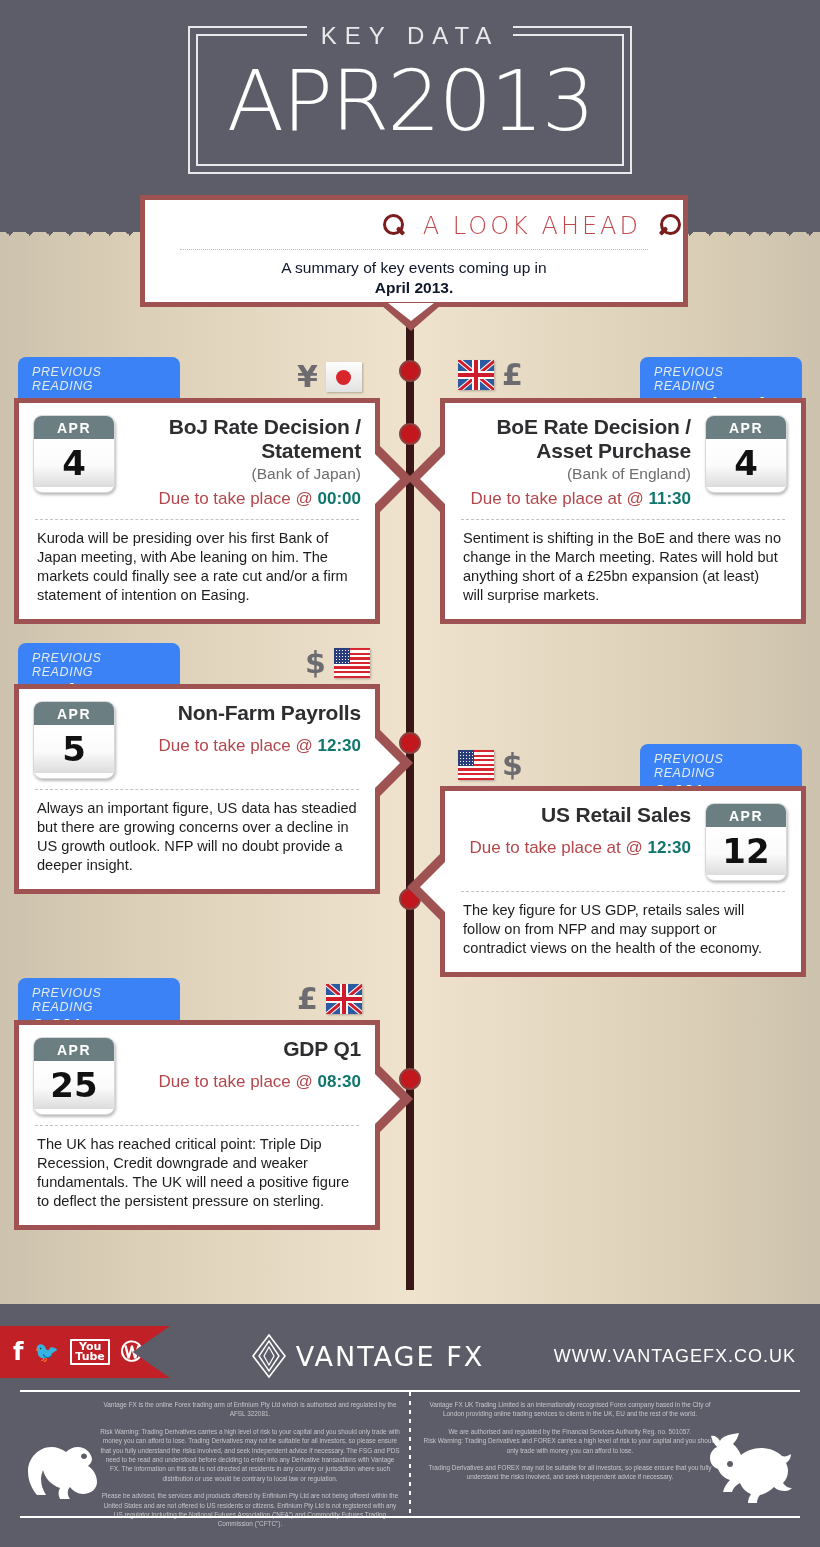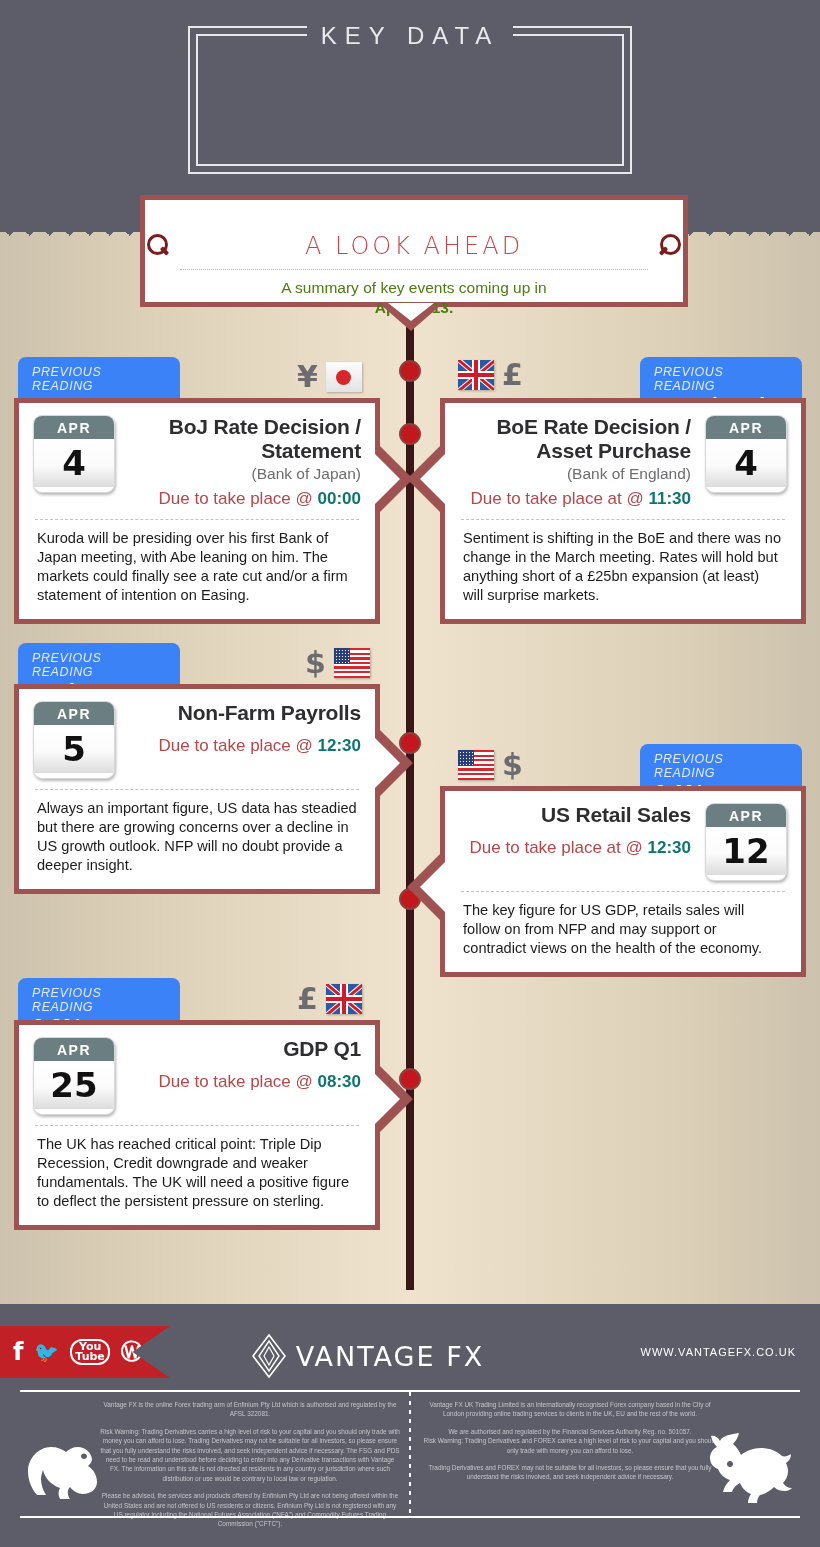--- a/index.html
+++ b/index.html
@@ -67,42 +67,42 @@
   .tl-dot.d4 { top: 888px; }
   .tl-dot.d5 { top: 1068px; }
 
   
   .look-ahead {
     position: absolute; left: 140px; top: 195px; width: 548px; height: 112px;
     background: #ffffff; border: 5px solid #9e5252;
     z-index: 6;
   }
   .la-title-row {
-    display: flex; align-items: center; justify-content: space-between; gap: 16px;
-    padding-top: 32px;
+    display: flex; align-items: center; justify-content: flex-end; gap: 16px;
+    padding-top: 12px;
   }
   .la-title {
     color: #c0484c; font-size: 24px; letter-spacing: 3px; font-weight: 300;
     font-family: "DejaVu Sans", sans-serif;
   }
   .mag { width: 26px; height: 26px; position: relative; display: inline-block; }
   .mag::before {
     content:''; position:absolute; left:2px; top:1px; width:15px; height:15px;
     border:3px solid #7c1c1c; border-radius:50%;
   }
   .mag::after {
     content:''; position:absolute; left:15px; top:16px; width:9px; height:4px;
     background:#7c1c1c; transform: rotate(45deg); border-radius:1px;
   }
   .mag.flip { transform: scaleX(-1); }
   .la-divider {
     margin: 9px 35px 0 35px; border-top: 1px dotted #b9b9b9; height: 1px;
   }
   .la-sub {
-    text-align: center; color: #4d7c0f; font-size: 15.5px; line-height: 20px;
+    text-align: center; color: #0f172a; font-size: 15.5px; line-height: 20px;
     margin-top: 8px;
   }
   .la-sub b { font-weight: bold; }
   .la-arrow {
     position: absolute; left: 381px; top: 305px; width: 0; height: 0;
     border-left: 30px solid transparent; border-right: 30px solid transparent;
     border-top: 26px solid #9e5252; z-index: 6;
   }
   .la-arrow-in {
     position: absolute; left: 388px; top: 303px; width: 0; height: 0;
@@ -231,33 +231,33 @@
   }
   .social-banner {
     position: absolute; left: 0; top: 22px; width: 170px; height: 52px;
     background: #c02026;
     clip-path: polygon(0 0, 100% 0, 78% 50%, 100% 100%, 0 100%);
     display: flex; align-items: center; gap: 11px; padding-left: 13px;
     color: #fff;
   }
   .soc { color:#fff; font-size:24px; line-height:1; font-weight:bold;
          font-family:"DejaVu Sans", sans-serif; }
-  .soc.yt { font-size:11px; border:2px solid #fff; border-radius:12px;
+  .soc.yt { font-size:11px; border:2px solid #fff; border-radius:1px;
             padding:1px 3px; line-height:10px; text-align:center; font-weight:bold;}
   .soc.wp { font-size:22px; }
   .brand {
     position: absolute; left: 0; top: 30px; width: 736px; text-align: center;
     color: #fff; display: flex; align-items: center; justify-content: center; gap: 10px;
   }
   .brand-name { font-size: 27px; letter-spacing: 2px; font-weight: 400;
                 font-family: "DejaVu Sans", sans-serif; }
   .diamond svg { display:block; }
   .site-url {
     position: absolute; right: 24px; top: 42px; color: #fff;
-    font-size: 11px; letter-spacing: 1px;
+    font-size: 18px; letter-spacing: 1px;
   }
   .foot-rule {
     position: absolute; left: 20px; top: 86px; width: 780px; height: 2px; background: #ffffff;
   }
   .foot-rule-bottom {
     position: absolute; left: 20px; top: 212px; width: 780px; height: 2px; background: #ffffff;
   }
   .center-dots {
     position: absolute; left: 409px; top: 88px; width: 2px; height: 124px;
     background: repeating-linear-gradient(180deg,#fff 0 4px, transparent 4px 9px);
@@ -277,20 +277,21 @@
 <body>
 
 <div class="page">
 
   <div class="header">
     <div class="title-frame-outer"></div>
     <div class="title-frame-inner"></div>
     <div class="key-data-label">
       <span>KEY DATA</span>
     </div>
+    <div class="main-title">APR2013</div>
   </div>
 
   <div class="body-bg"></div>
   <div class="zigzag"></div>
 
   <div class="timeline"></div>
   <div class="tl-dot d1"></div>
   <div class="tl-dot d2"></div>
   <div class="tl-dot d3"></div>
   <div class="tl-dot d4"></div>

